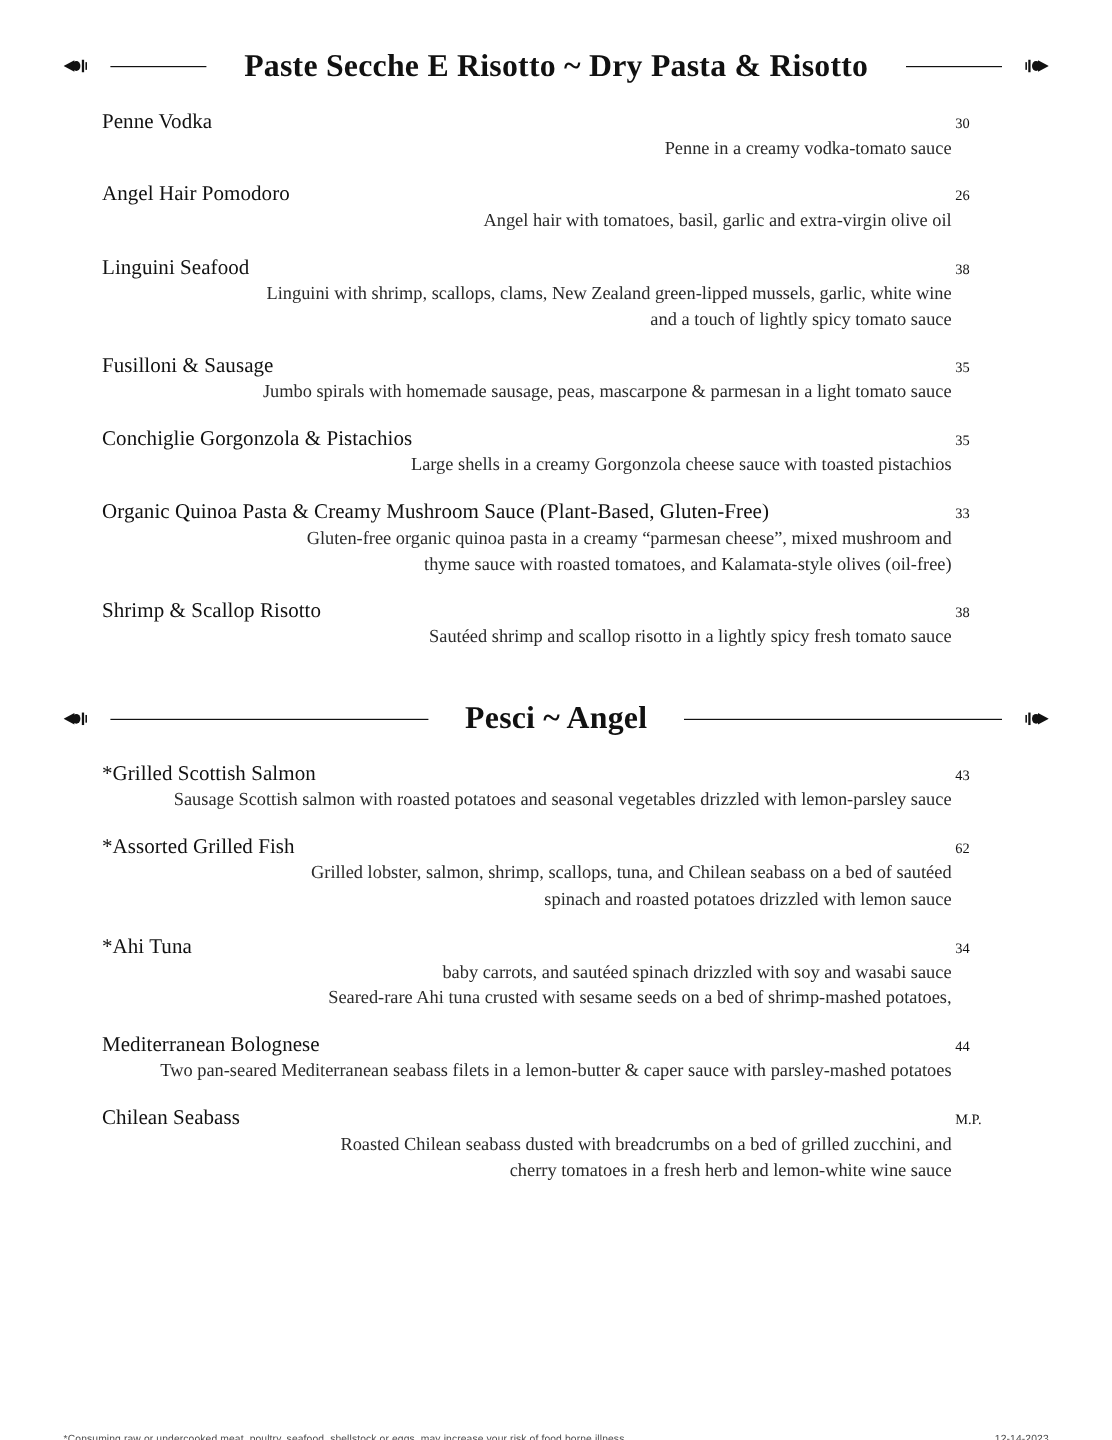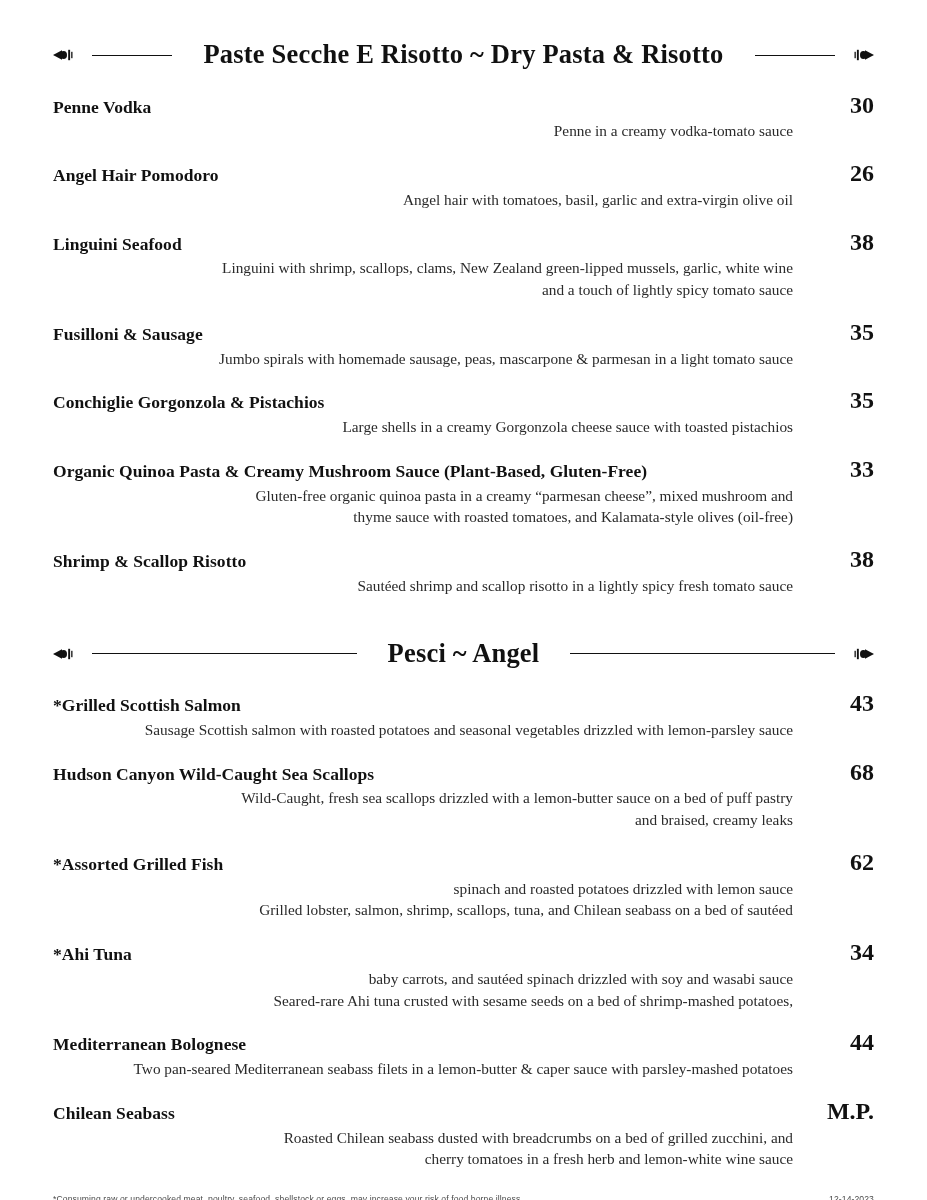--- a/index.html
+++ b/index.html
@@ -74,33 +74,34 @@
   .item:last-child { margin-bottom: 0; }
 
   .item-head {
     display: flex;
     align-items: baseline;
     justify-content: space-between;
     width: 100%;
   }
   .item-name {
     font-size: 17.5px;
-    font-weight: bold;
+    font-weight: normal;
     line-height: 1.2;
     letter-spacing: 0.05px;
     flex: 1 1 auto;
     padding-right: 20px;
+    margin-left: 32px;
   }
   .item-price {
-    font-size: 24px;
-    font-weight: bold;
+    font-size: 12px;
+    font-weight: normal;
     line-height: 1.2;
     flex: 0 0 auto;
     width: 78px;
-    text-align: right;
+    text-align: left;
     white-space: nowrap;
   }
   .item-desc {
     font-size: 15.3px;
     line-height: 1.42;
     color: #2a2a2a;
     margin-top: 1px;
     max-width: 740px;
     text-align: right;
   }
@@ -246,39 +247,29 @@
     <div class="item">
       <div class="item-head">
         <div class="item-name">*Grilled Scottish Salmon</div>
         <div class="item-price">43</div>
       </div>
       <div class="item-desc">
         <div>Sausage Scottish salmon with roasted potatoes and seasonal vegetables drizzled with lemon-parsley sauce</div>
       </div>
     </div>
 
-    <div class="item">
-      <div class="item-head">
-        <div class="item-name">Hudson Canyon Wild-Caught Sea Scallops</div>
-        <div class="item-price">68</div>
-      </div>
-      <div class="item-desc">
-        <div>Wild-Caught, fresh sea scallops drizzled with a lemon-butter sauce on a bed of puff pastry</div>
-        <div>and braised, creamy leaks</div>
-      </div>
-    </div>
 
     <div class="item">
       <div class="item-head">
         <div class="item-name">*Assorted Grilled Fish</div>
         <div class="item-price">62</div>
       </div>
       <div class="item-desc">
+        <div>Grilled lobster, salmon, shrimp, scallops, tuna, and Chilean seabass on a bed of sautéed</div>
         <div>spinach and roasted potatoes drizzled with lemon sauce</div>
-        <div>Grilled lobster, salmon, shrimp, scallops, tuna, and Chilean seabass on a bed of sautéed</div>
       </div>
     </div>
 
     <div class="item">
       <div class="item-head">
         <div class="item-name">*Ahi Tuna</div>
         <div class="item-price">34</div>
       </div>
       <div class="item-desc">
         <div>baby carrots, and sautéed spinach drizzled with soy and wasabi sauce</div>

